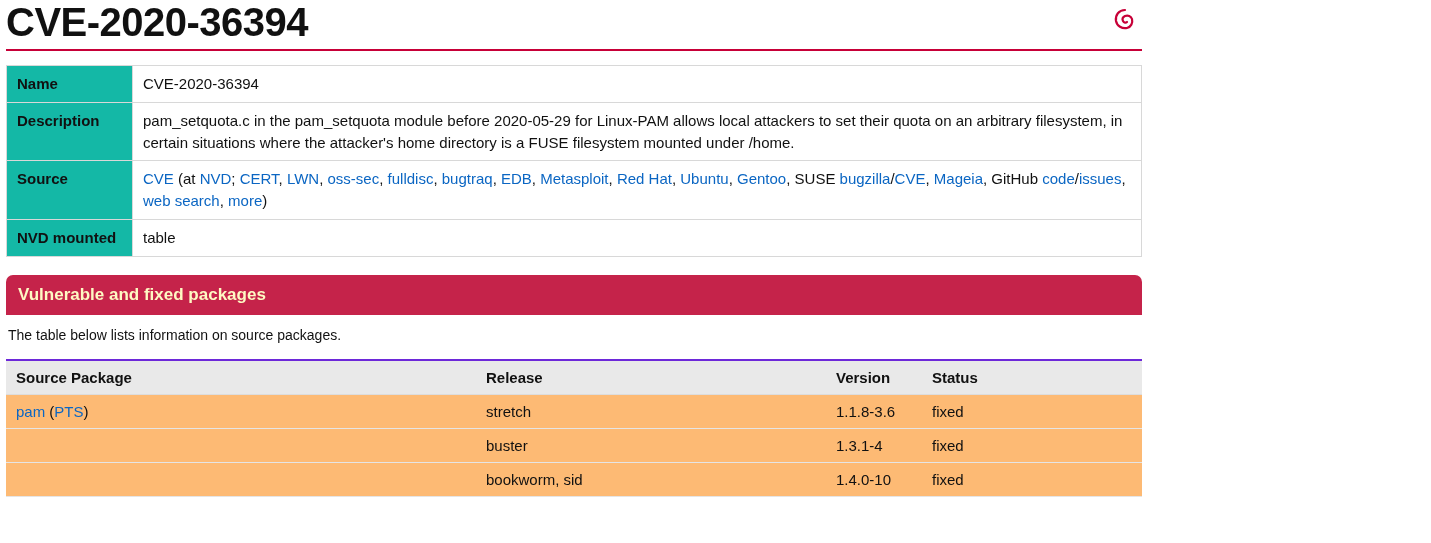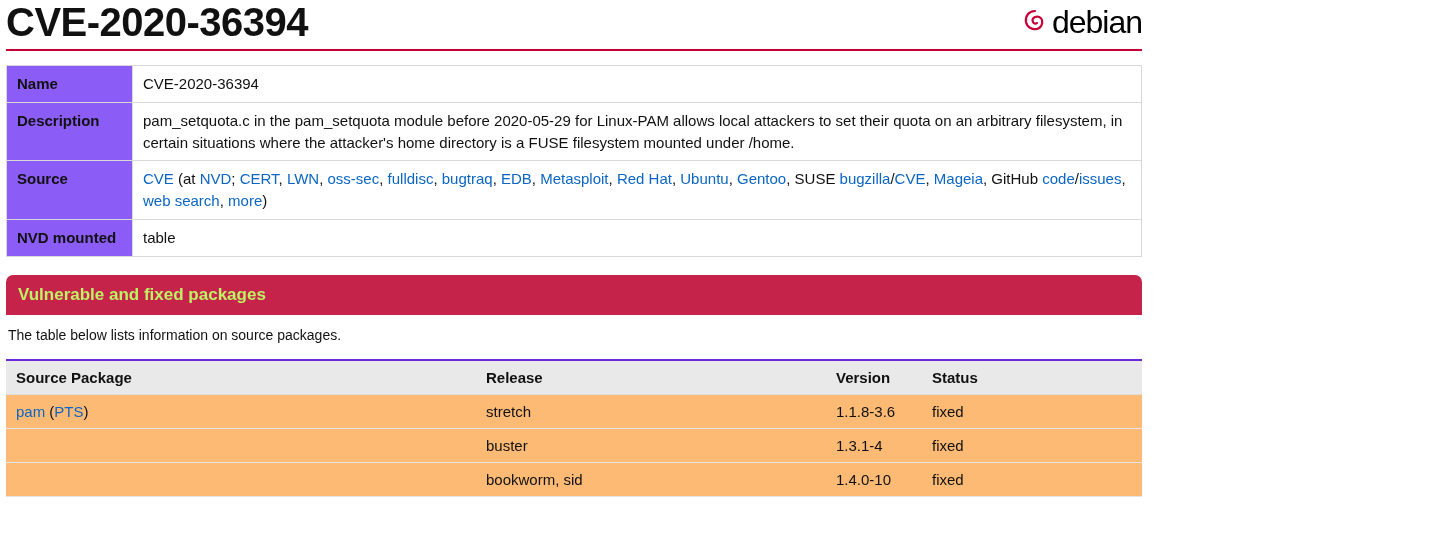--- a/index.html
+++ b/index.html
@@ -52,32 +52,32 @@
     border: 1px solid #d8d8d8;
     padding: 7px 10px;
     vertical-align: top;
     text-align: left;
     font-size: 15px;
     line-height: 1.45;
   }
   .info-table th {
     width: 105px;
     font-weight: 700;
-    background: #8b5cf6;
+    background: #14b8a6;
   }
   .info-table tr td {
     background: #fff;
   }
   a.link {
     color: #0b66c3;
     text-decoration: none;
   }
   .section-header {
     background: #c5234a;
-    color: #bef264;
+    color: #fef9c3;
     font-weight: 700;
     font-size: 17px;
     padding: 10px 12px;
     border-radius: 7px 7px 0 0;
     margin: 0 0 12px 0;
   }
   .intro-text {
     margin: 0 0 16px 2px;
     font-size: 14px;
   }
@@ -110,21 +110,20 @@
 <div class="page">
 
   <div class="header-row">
     <h1 class="page-title">CVE-2020-36394</h1>
     <div class="debian-logo">
       <span class="swirl">
         <svg width="30" height="36" viewBox="0 0 30 36">
           <path d="M15 6 C9 6 5 11 6 17 C7 22 12 25 17 24 C21 23 23 19 22 15 C21 12 18 11 15 12 C13 13 12 15 13 17 C14 19 16 19 17 18" fill="none" stroke="#c70038" stroke-width="2.2" stroke-linecap="round"></path>
         </svg>
       </span>
-      <span>debian</span>
     </div>
   </div>
 
   <table class="info-table">
     <tbody>
         <tr>
       <th>Name</th>
       <td>CVE-2020-36394</td>
     </tr>
     <tr>

